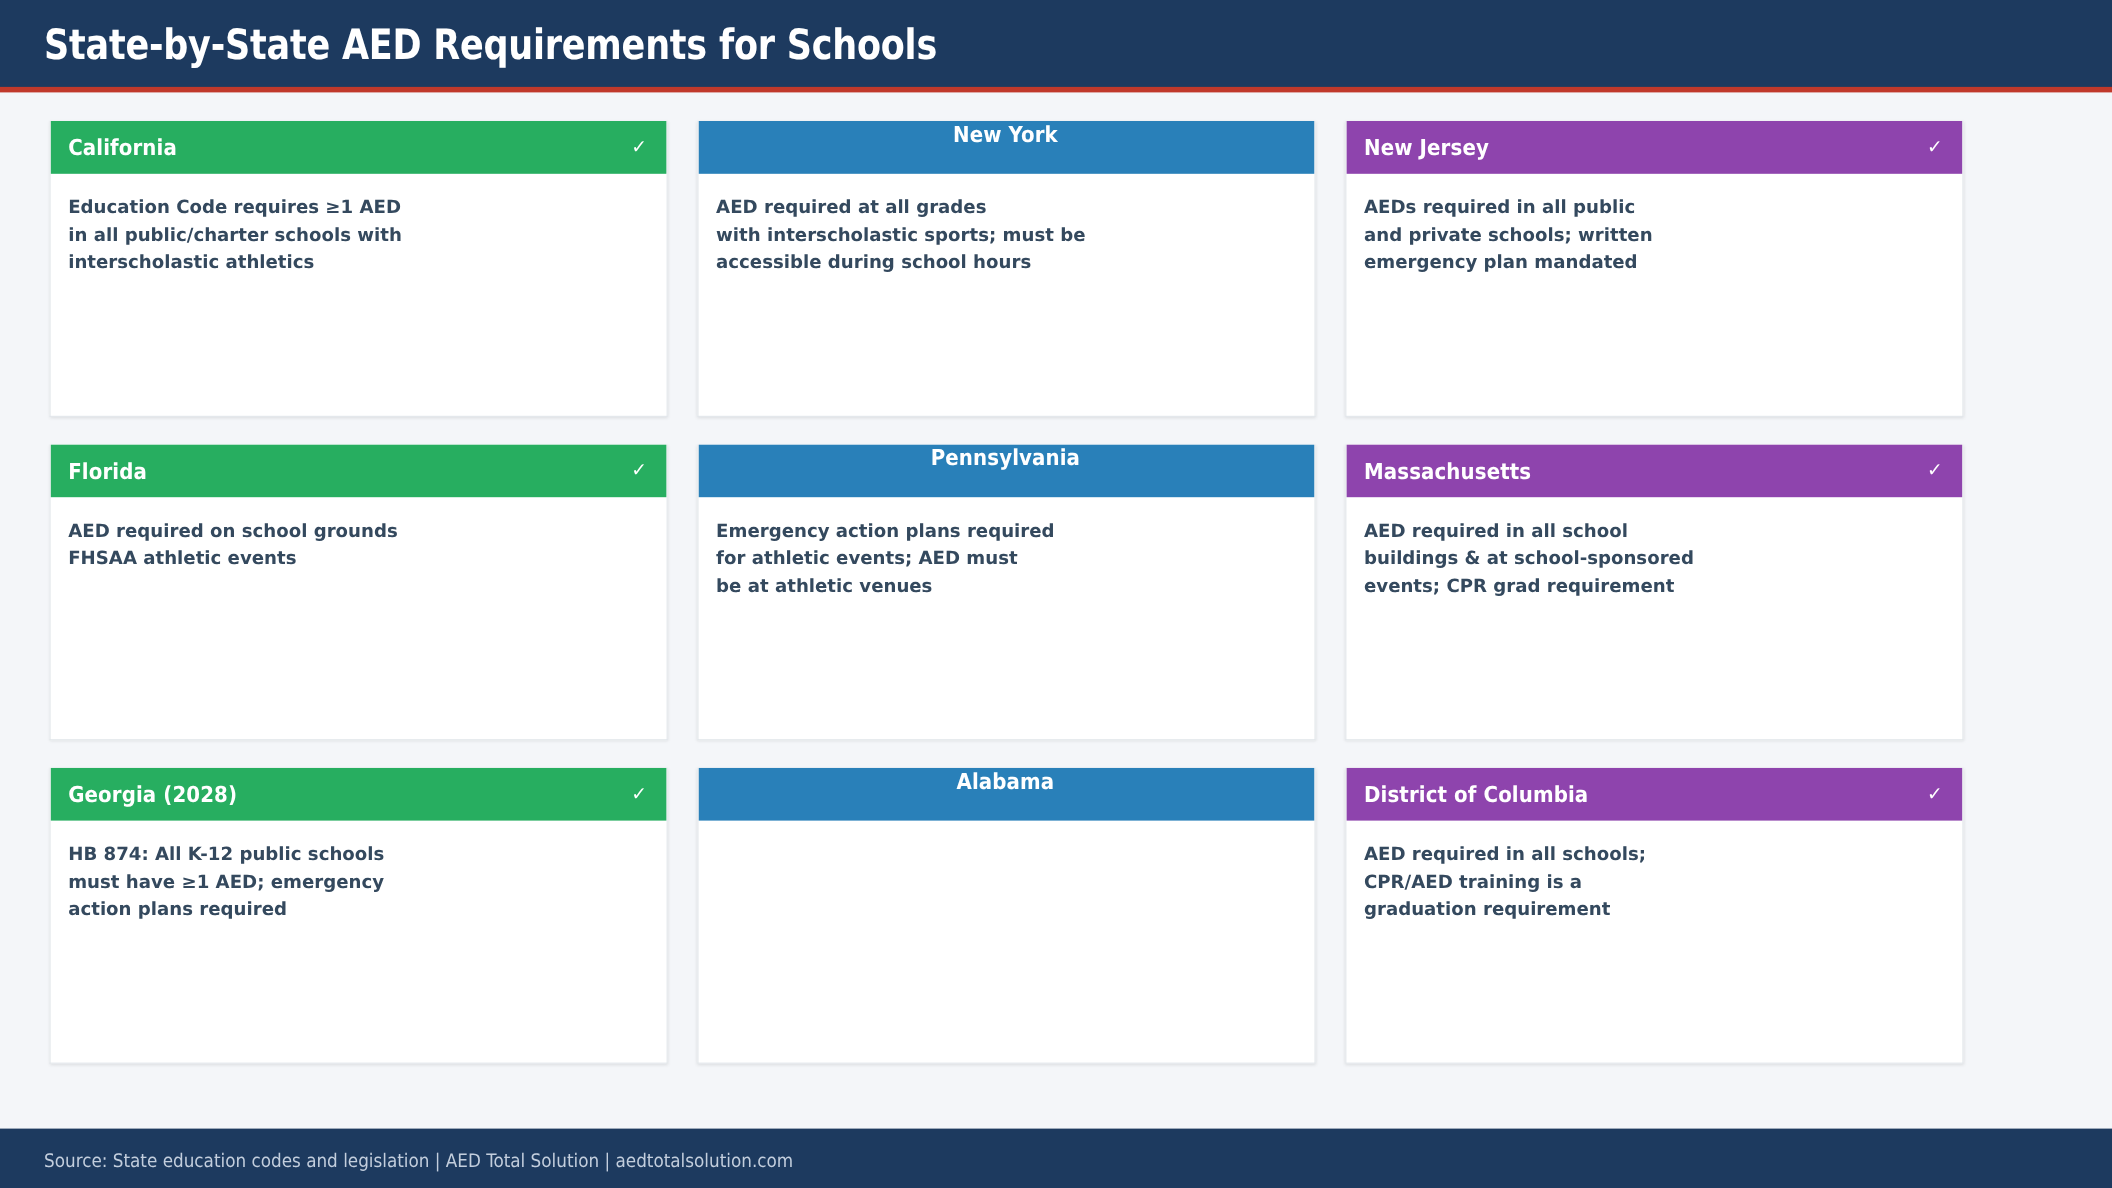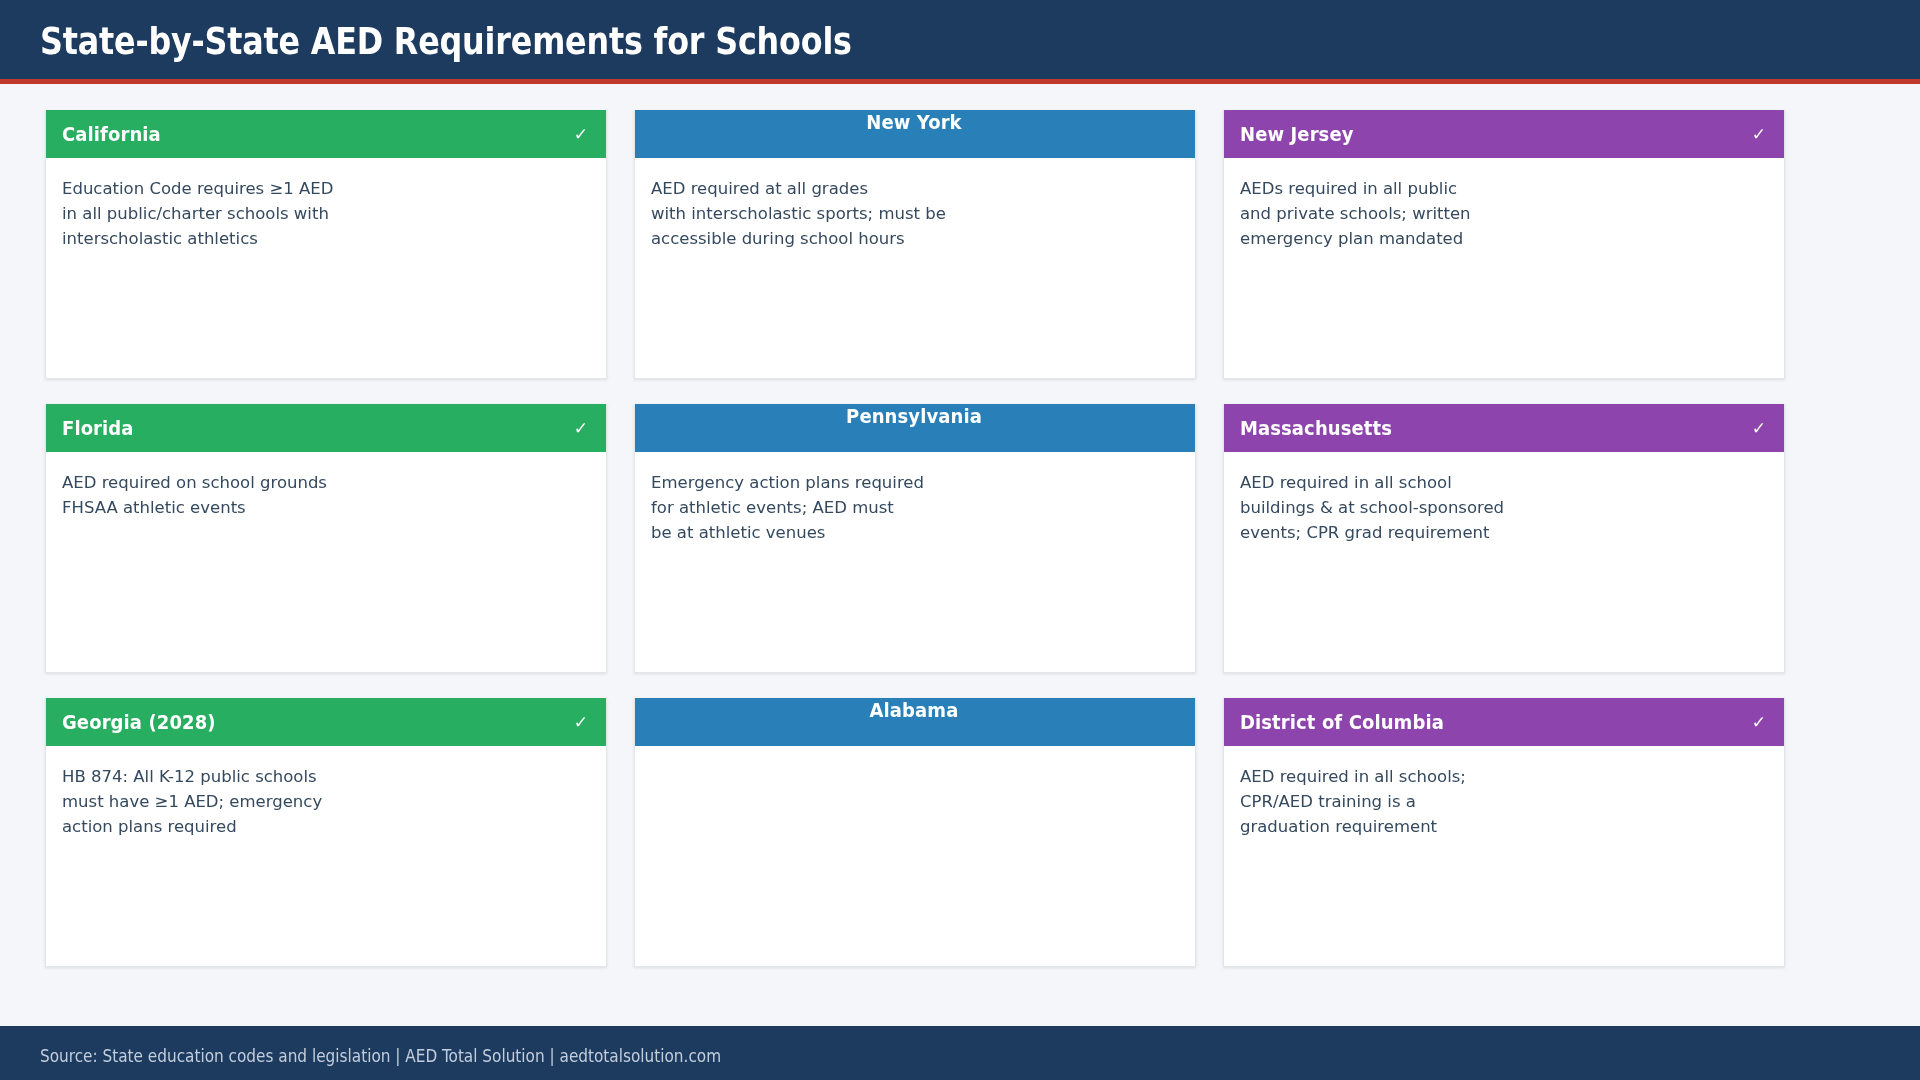--- a/index.html
+++ b/index.html
@@ -93,20 +93,21 @@
   .card-check {
     color: #ffffff;
     font-size: 17px;
     line-height: 1;
     font-family: "DejaVu Sans", sans-serif;
   }
 
   .card-body {
     flex: 1 1 auto;
     padding: 18px 16px 14px 16px;
+    font-weight: bold;
   }
 
   .card-detail-line {
     color: #34495e;
     font-size: 16.5px;
     line-height: 25px;
     font-family: "DejaVu Sans", "Liberation Sans", sans-serif;
     white-space: nowrap;
   }
 

